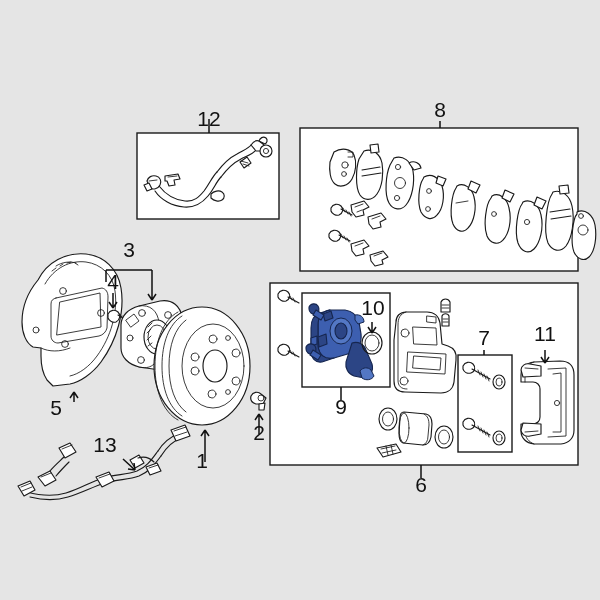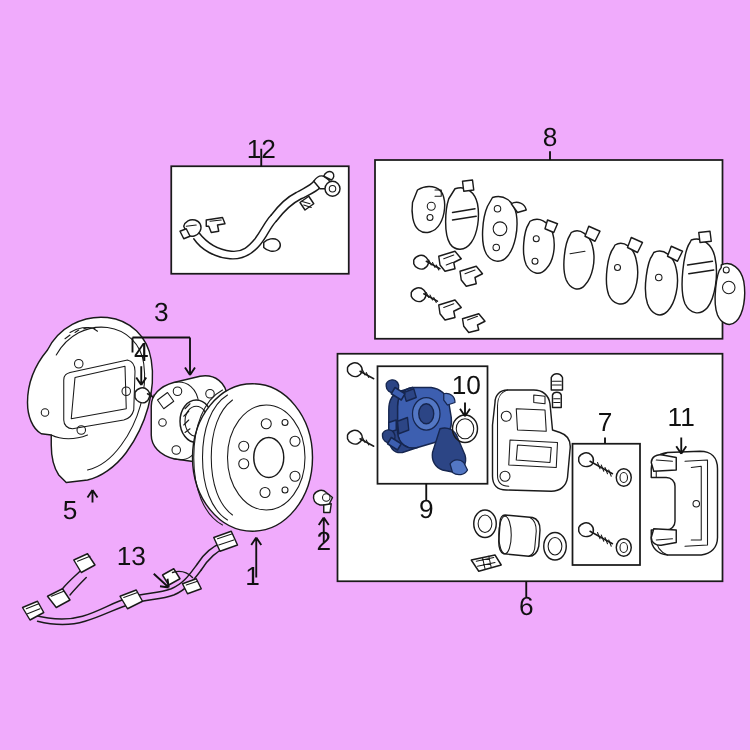--- a/index.html
+++ b/index.html
@@ -4,21 +4,21 @@
 <style>
   html, body {
     margin: 0;
     padding: 0;
     background: #ffffff;
   }
   #diagram-root {
     position: relative;
     width: 600px;
     height: 600px;
-    background: #f0abfc;
+    background: #e5e5e5;
     font-family: "Liberation Sans", sans-serif;
     overflow: hidden;
   }
   #diagram-svg {
     position: absolute;
     left: 0;
     top: 0;
     width: 600px;
     height: 600px;
   }

